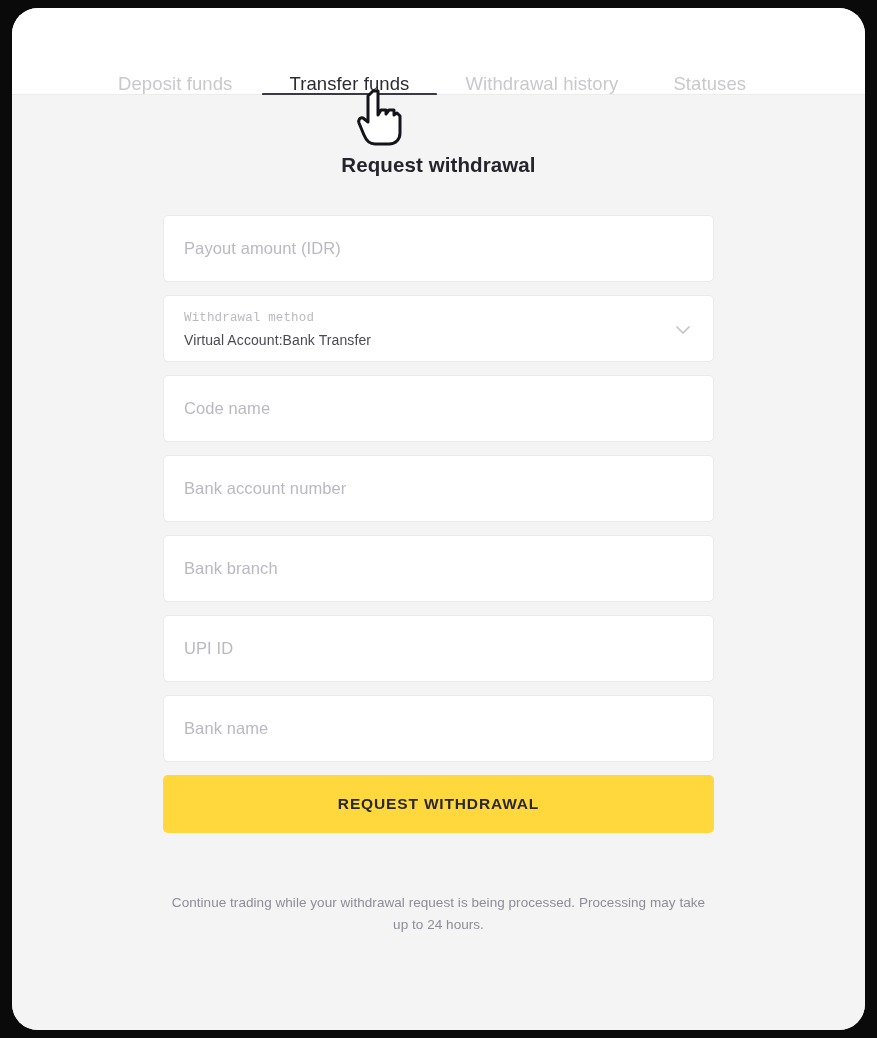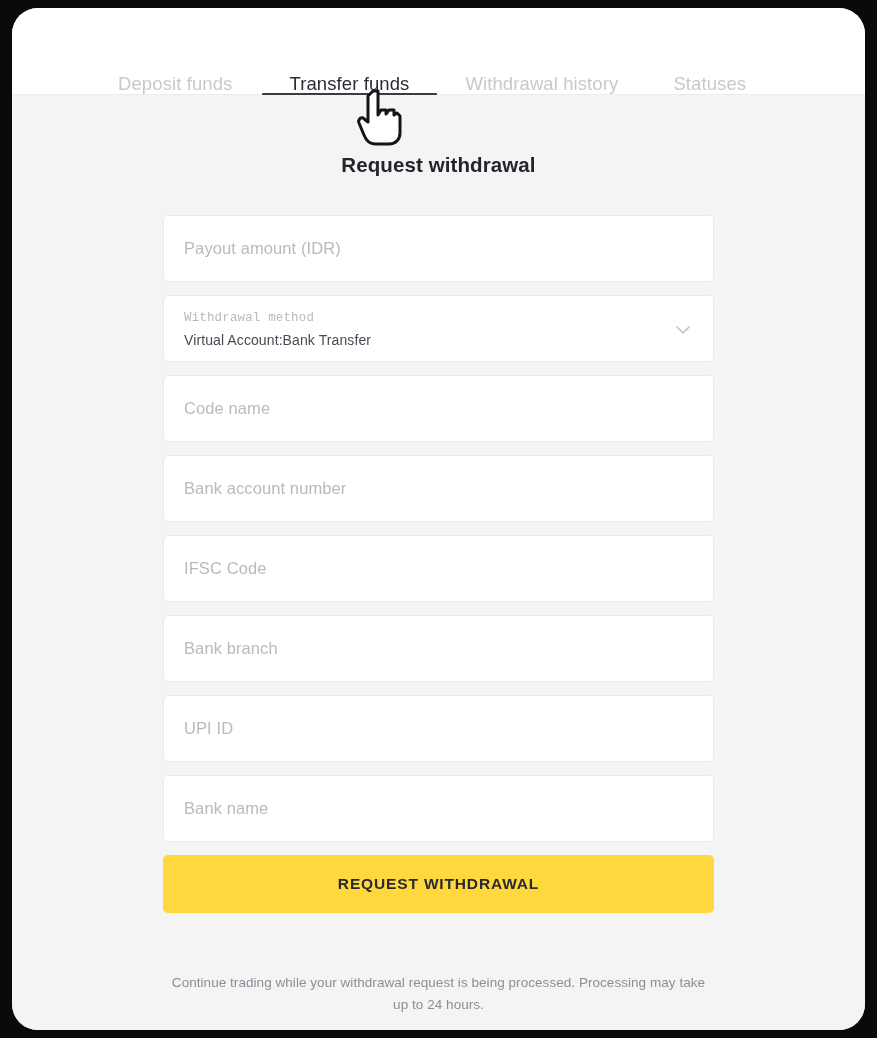--- a/index.html
+++ b/index.html
@@ -241,23 +241,20 @@
         </div>
 
         <div class="field">
           <span class="placeholder">Code name</span>
         </div>
 
         <div class="field">
           <span class="placeholder">Bank account number</span>
         </div>
 
-        <div class="field">
-          <span class="placeholder">IFSC Code</span>
-        </div>
 
         <div class="field">
           <span class="placeholder">Bank branch</span>
         </div>
 
         <div class="field">
           <span class="placeholder">UPI ID</span>
         </div>
 
         <div class="field">

